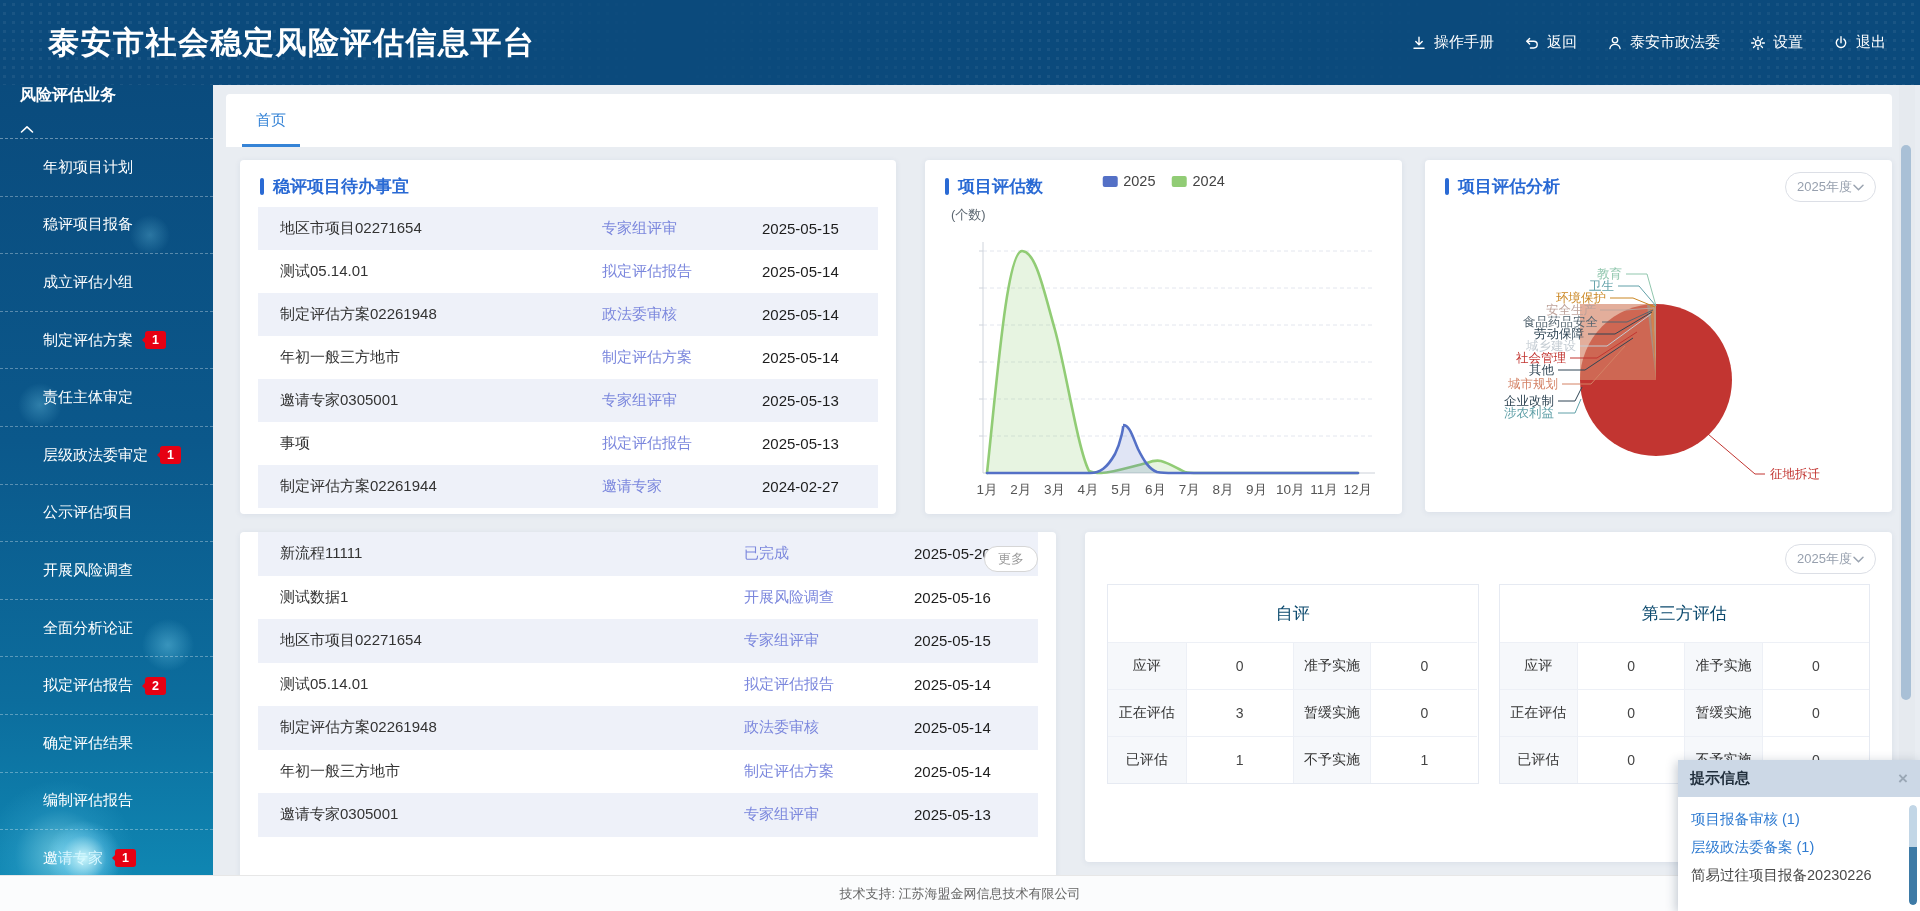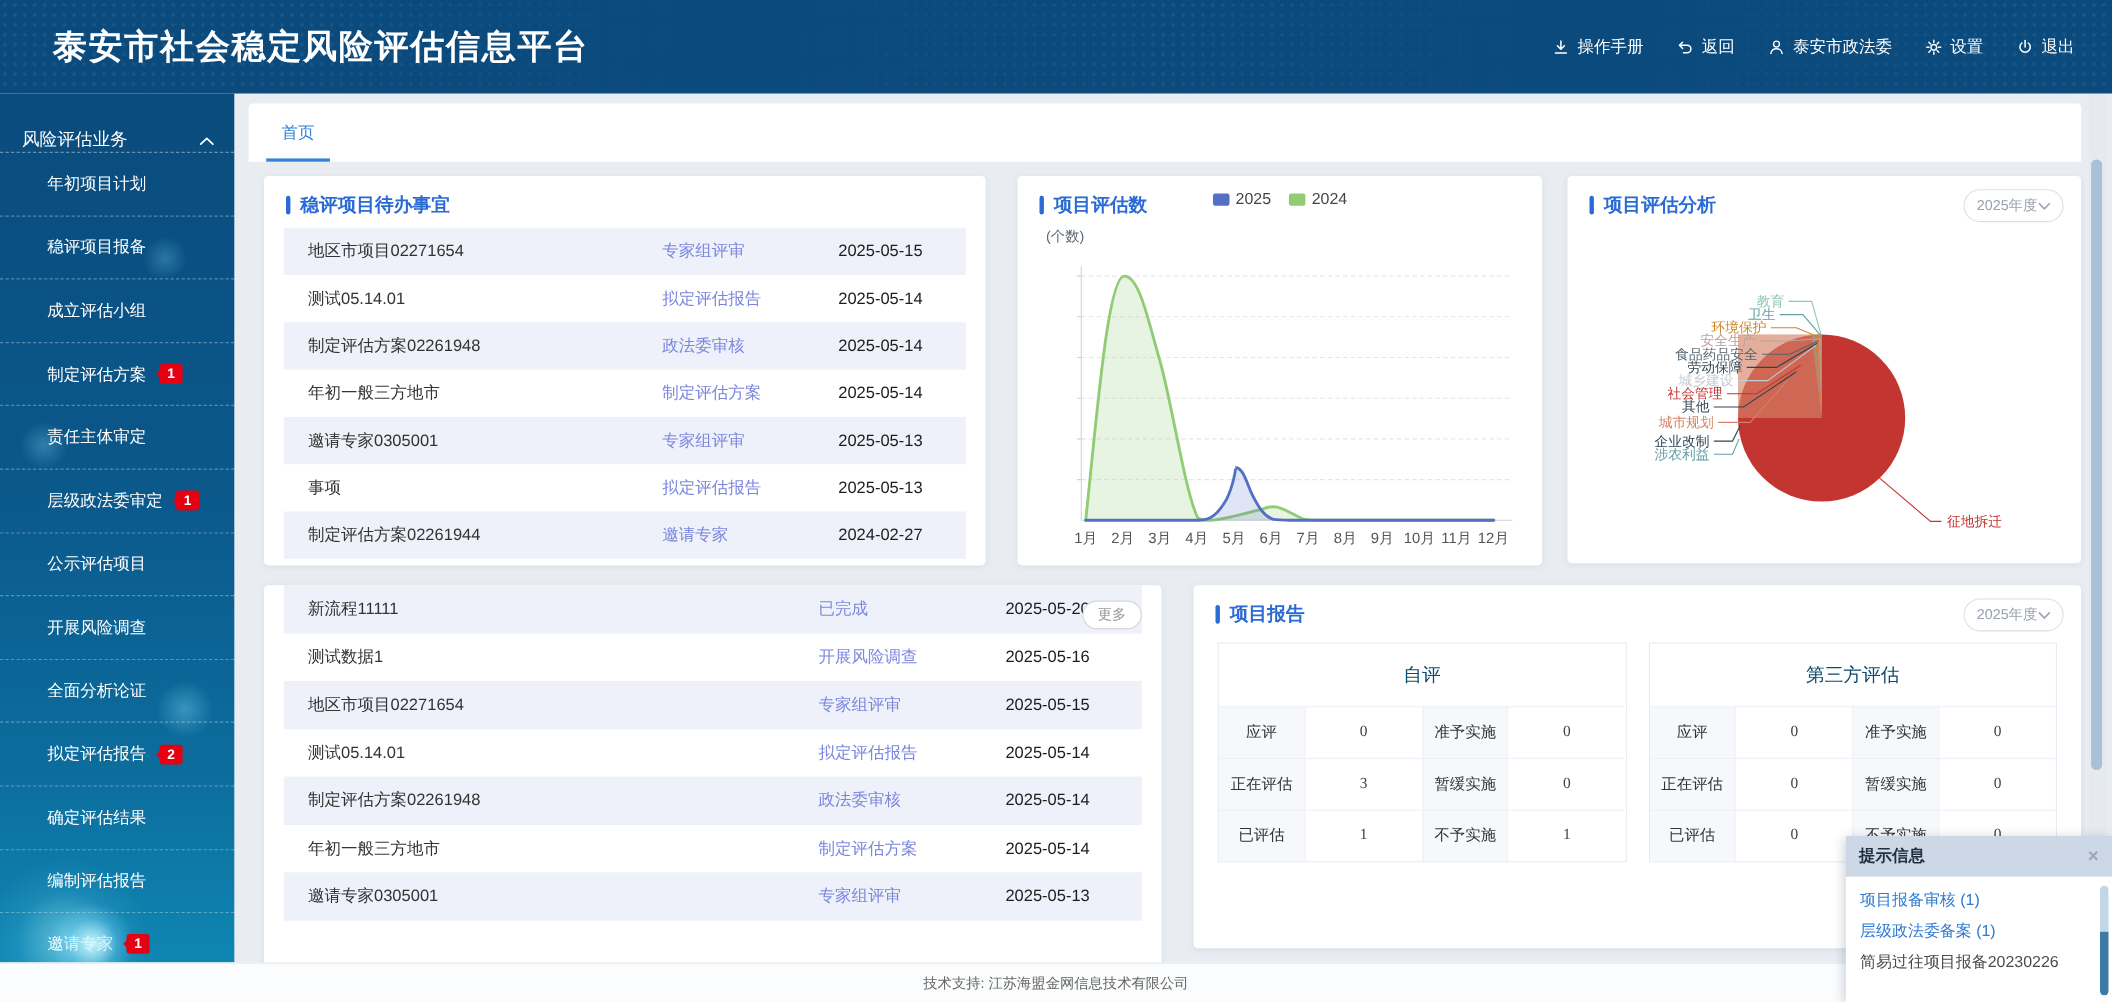--- a/index.html
+++ b/index.html
@@ -21,22 +21,22 @@
   .hmi svg{display:block;}
 
   
   .sidebar{position:absolute;left:0;top:85px;width:213px;height:790px;z-index:3;color:#fff;
     background:
       radial-gradient(circle at 60px 770px, rgba(170,245,255,.55), rgba(110,220,255,.12) 45px, transparent 75px),
       radial-gradient(circle at 168px 560px, rgba(140,230,255,.35), transparent 26px),
       radial-gradient(circle at 40px 320px, rgba(140,230,255,.28), transparent 22px),
       radial-gradient(circle at 150px 150px, rgba(140,230,255,.25), transparent 20px),
       linear-gradient(180deg,#0a4b7d 0%,#0b588b 45%,#0c6d9d 78%,#0f86b2 100%);}
-  .side-group{height:53px;display:flex;align-items:flex-end;padding:0 18px 0 20px;
-    font-size:16px;font-weight:normal;border-bottom:1px dashed rgba(255,255,255,.38);cursor:pointer;}
+  .side-group{height:53px;display:flex;align-items:flex-start;padding:0 18px 0 20px;
+    font-size:16px;font-weight:bold;border-bottom:1px dashed rgba(255,255,255,.38);cursor:pointer;flex-direction:column;}
   .side-group .gl{flex:1;}
   .side-item{position:relative;height:56.6px;display:flex;align-items:center;padding-left:43px;
     font-size:15px;border-bottom:1px dashed rgba(255,255,255,.32);cursor:pointer;white-space:nowrap;}
   .badge{position:relative;margin-left:12px;background:#e60012;color:#fff;font-size:12.5px;font-weight:bold;
     padding:1px 7px;border-radius:3px;line-height:16px;}
   .badge::before{content:"";position:absolute;left:-7px;top:50%;margin-top:-4px;
     border:4px solid transparent;border-right-color:#e60012;}
   .glow{position:absolute;left:46px;top:-10px;width:76px;height:76px;pointer-events:none;
     background:radial-gradient(circle,rgba(210,250,255,.95),rgba(130,220,255,.3) 42%,transparent 70%);}
 
@@ -75,21 +75,21 @@
   .sq24{background:#91cc75;}
   .unit{position:absolute;left:26px;top:46px;font-size:13px;color:#5b6670;}
   .smudge{position:absolute;left:6px;top:92px;width:40px;height:228px;background:rgba(255,255,255,.95);
     filter:blur(2px);z-index:2;}
   .chart-svg{position:absolute;left:10px;top:60px;}
 
   
   .rwrap{position:absolute;left:22px;right:22px;top:52px;display:flex;gap:20px;}
   .rtable{flex:1;border:1px solid #e6eaf2;}
   .rhead{height:57px;line-height:57px;text-align:center;color:#0c4a6e;font-size:17px;}
-  .rrow{display:grid;grid-template-columns:21% 29% 21% 29%;height:47px;font-family:Liberation Serif, serif;}
+  .rrow{display:grid;grid-template-columns:21% 29% 21% 29%;height:47px;}
   .rcell{display:flex;align-items:center;justify-content:center;font-size:14px;color:#444;
     border-top:1px solid #edf0f6;border-left:1px solid #edf0f6;}
   .rcell:first-child{border-left:none;}
   .rcell.lab{background:#f6f8fb;color:#333;}
 
   
   .popup{position:absolute;left:1678px;top:760px;width:242px;height:151px;background:#fff;z-index:10;
     box-shadow:-2px 2px 10px rgba(30,50,80,.25);}
   .popup-head{height:37px;background:#ccd8e6;display:flex;align-items:center;padding:0 12px;
     font-size:15px;font-weight:bold;color:#22303e;}
@@ -419,24 +419,20 @@
         </div>
       <div class="lrow">
           <span class="nm">邀请专家0305001</span>
           <span class="st">专家组评审</span>
           <span class="dt">2025-05-13</span>
         </div>
     </div>
   </div>
 
   <div class="panel" style="left:1085px;top:532px;width:807px;height:330px;">
-    <div class="ptitle">
-        <span class="pbar"></span>
-        <span>项目报告</span>
-      </div>
     <div class="pill">
       <span>2025年度</span>
       <span>
           <svg width="11" height="7" viewBox="0 0 11 7">
             <path d="M1 1.2 5.5 5.8 10 1.2" stroke="#9aa3b0" stroke-width="1.5" fill="none" stroke-linecap="round"></path>
           </svg>
         </span>
     </div>
     <div class="rwrap">
       <div class="rtable">

